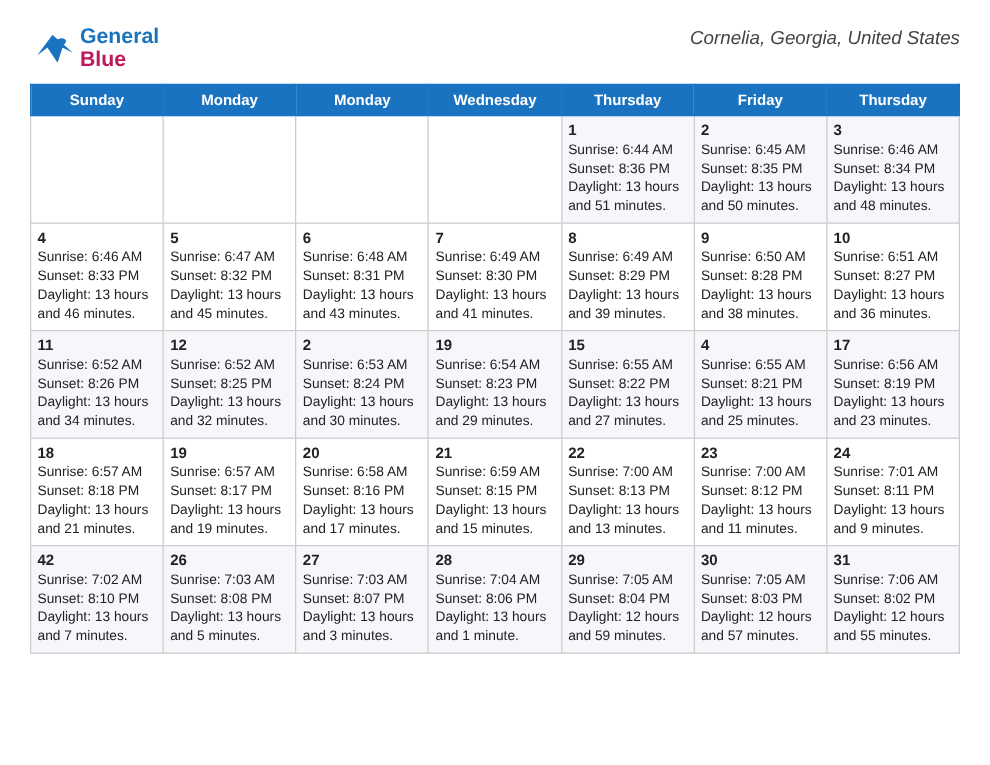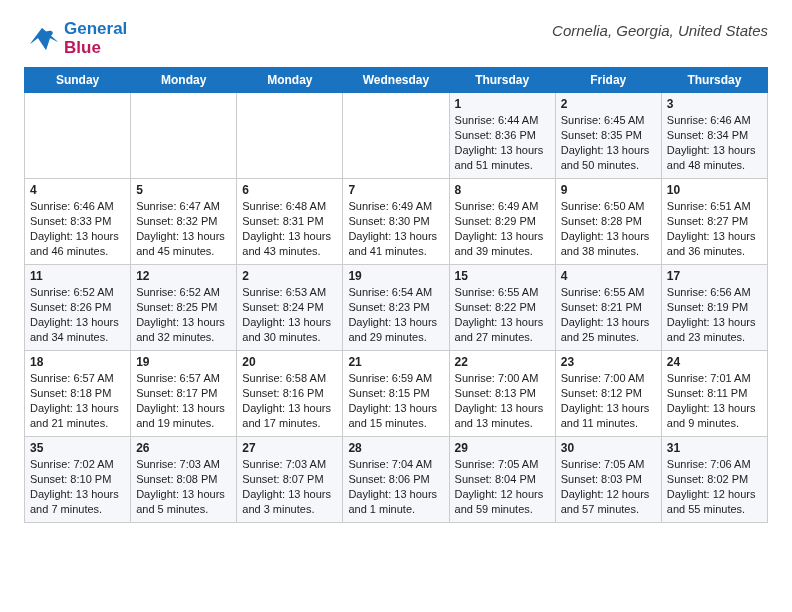--- a/index.html
+++ b/index.html
@@ -230,21 +230,21 @@
           <span class="day-num">23</span>
           <div class="cell-text">Sunrise: 7:00 AM<br>Sunset: 8:12 PM<br>Daylight: 13 hours<br>and 11 minutes.</div>
         </td>
         <td>
           <span class="day-num">24</span>
           <div class="cell-text">Sunrise: 7:01 AM<br>Sunset: 8:11 PM<br>Daylight: 13 hours<br>and 9 minutes.</div>
         </td>
       </tr>
       <tr>
         <td>
-          <span class="day-num">35</span>
+          <span class="day-num">42</span>
           <div class="cell-text">Sunrise: 7:02 AM<br>Sunset: 8:10 PM<br>Daylight: 13 hours<br>and 7 minutes.</div>
         </td>
         <td>
           <span class="day-num">26</span>
           <div class="cell-text">Sunrise: 7:03 AM<br>Sunset: 8:08 PM<br>Daylight: 13 hours<br>and 5 minutes.</div>
         </td>
         <td>
           <span class="day-num">27</span>
           <div class="cell-text">Sunrise: 7:03 AM<br>Sunset: 8:07 PM<br>Daylight: 13 hours<br>and 3 minutes.</div>
         </td>

